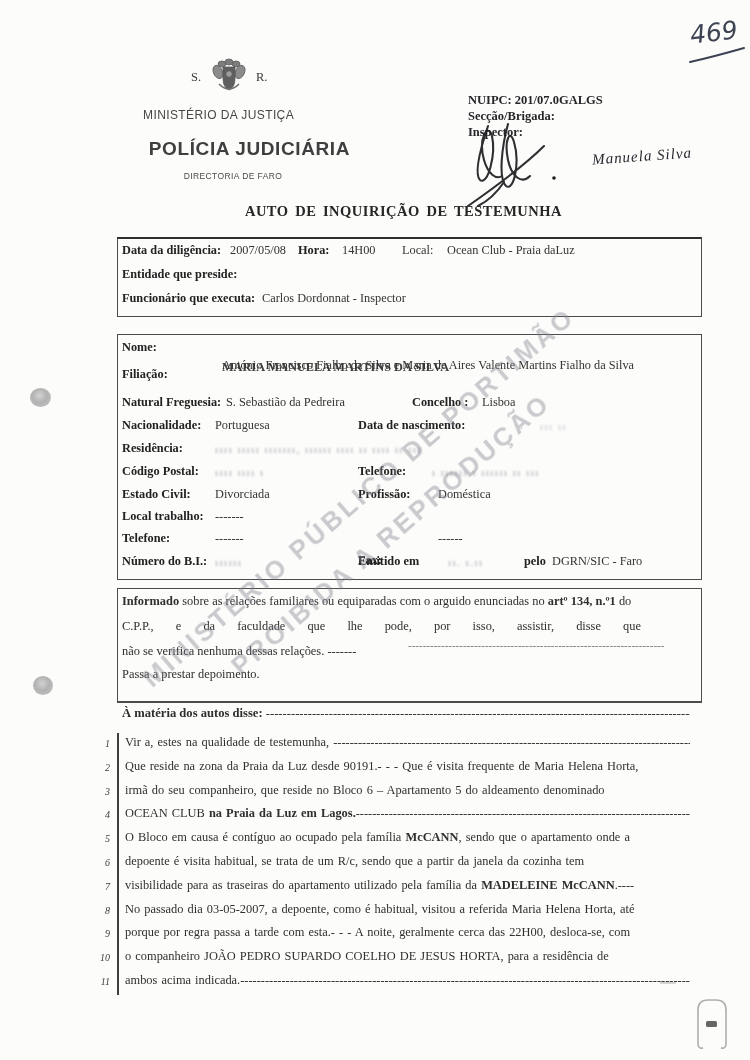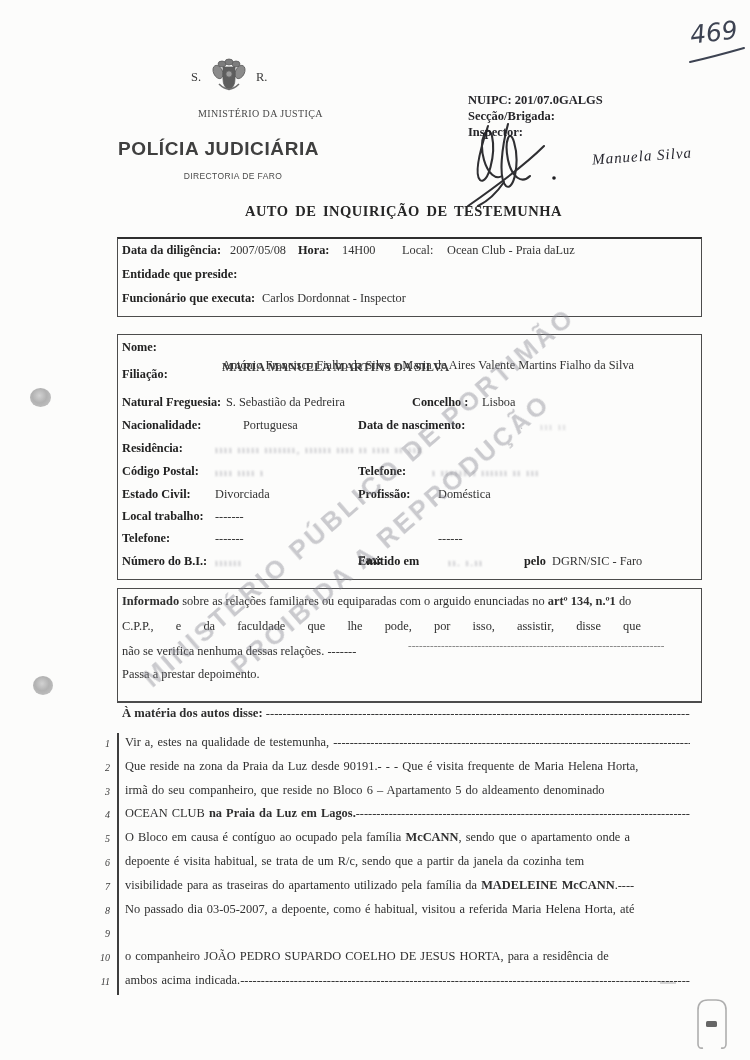--- a/index.html
+++ b/index.html
@@ -4,22 +4,22 @@
 <style>
   html,body{margin:0;padding:0;background:#ffffff;}
   .page{position:relative;width:750px;height:1060px;background:#fcfcfb;overflow:hidden;
         font-family:"Liberation Serif",serif;color:#2e2e2e;}
   .abs{position:absolute;}
   .b{font-weight:bold;}
   .lbl{font-weight:bold;color:#222;font-size:12.3px;white-space:nowrap;}
   .val{font-size:12.3px;color:#333;white-space:nowrap;}
   
   .sr{font-size:12.5px;color:#3a3a3a;}
-  .ministry{font-family:Liberation Serif, serif;font-size:10px;letter-spacing:.4px;color:#474747;text-align:right;}
-  .org{font-family:"Liberation Sans",sans-serif;font-size:19px;font-weight:600;letter-spacing:.6px;color:#3f3f3f;text-align:left;}
+  .ministry{font-family:Liberation Sans, sans-serif;font-size:12px;letter-spacing:.4px;color:#474747;text-align:left;}
+  .org{font-family:"Liberation Sans",sans-serif;font-size:19px;font-weight:600;letter-spacing:.6px;color:#3f3f3f;text-align:right;}
   .directorate{font-family:"Liberation Sans",sans-serif;font-size:8.5px;letter-spacing:.4px;color:#4a4a4a;text-align:center;}
   .nuipc-line{font-size:12.5px;font-weight:bold;color:#26262a;white-space:nowrap;}
   .doc-title{font-size:14.5px;font-weight:bold;letter-spacing:.5px;word-spacing:2.5px;color:#262626;text-align:center;white-space:nowrap;}
   
   .box{position:absolute;border:1.5px solid #4c4c4c;background:transparent;}
   .box1{border-top-width:2.5px;border-top-color:#2f2f2f;}
   .box3{border-bottom-width:2.2px;}
   
   .smudge{font-size:11px;color:#8a8a93;opacity:.8;filter:blur(1.1px);letter-spacing:1.5px;white-space:nowrap;overflow:hidden;}
   .faint{color:#9a9aa0;opacity:.6;}
@@ -110,21 +110,21 @@
   <div class="box" style="left:117px;top:334px;width:583px;height:244px;"></div>
   <span class="abs lbl" style="left:122px;top:340px;">Nome:</span>
   <span class="abs val" style="left:222px;top:340px;font-weight:600;color:#404040;margin-top:20px;">MARIA MANUELA MARTINS DA SILVA</span>
   <span class="abs lbl" style="left:122px;top:367px;">Filiação:</span>
   <div class="abs val" style="left:222px;top:357px;width:468px;white-space:normal;line-height:17px;">António Francisco Fialho da Silva e Maria de Aires Valente Martins Fialho da Silva</div>
   <span class="abs lbl" style="left:122px;top:395px;">Natural Freguesia:</span>
   <span class="abs val" style="left:226px;top:395px;">S. Sebastião da Pedreira</span>
   <span class="abs lbl" style="left:412px;top:395px;">Concelho :</span>
   <span class="abs val" style="left:482px;top:395px;">Lisboa</span>
   <span class="abs lbl" style="left:122px;top:418px;">Nacionalidade:</span>
-  <span class="abs val" style="left:215px;top:418px;margin-left:28px;">Portuguesa</span>
+  <span class="abs val" style="left:215px;top:418px;">Portuguesa</span>
   <span class="abs lbl" style="left:358px;top:418px;">Data de nascimento:</span>
   <span class="abs val faint" style="left:520px;top:418px;">.</span>
   <span class="abs smudge faint" style="left:540px;top:420px;width:120px;">ııı ıı</span>
   <span class="abs lbl" style="left:122px;top:441px;">Residência:</span>
   <span class="abs smudge" style="left:215px;top:443px;width:350px;">ıııı ııııı ııııııı, ıııııı ıııı ıı ıııı ıı ıız</span>
   <span class="abs lbl" style="left:122px;top:464px;">Código Postal:</span>
   <span class="abs smudge" style="left:215px;top:466px;width:118px;">ıııı ıııı ı</span>
   <span class="abs lbl" style="left:358px;top:464px;">Telefone:</span>
   <span class="abs smudge" style="left:432px;top:466px;width:230px;">ı ıııııı ı ıııııı ıı ııı</span>
   <span class="abs lbl" style="left:122px;top:487px;">Estado Civil:</span>
@@ -182,20 +182,21 @@
       <div class="stmt-line" style="top: 142.8px;">
         <span class="lnum">7</span>
         <span class="ltxt"><span>visibilidade para as traseiras do apartamento utilizado pela família da </span><span class="b">MADELEINE McCANN</span><span>.----</span></span>
       </div>
       <div class="stmt-line" style="top: 166.6px;">
         <span class="lnum">8</span>
         <span class="ltxt"><span>No passado dia 03-05-2007, a depoente, como é habitual, visitou a referida Maria Helena Horta, até</span></span>
       </div>
       <div class="stmt-line" style="top: 190.4px;">
         <span class="lnum">9</span>
+        <span class="ltxt"><span>porque por regra passa a tarde com esta.- - - A noite, geralmente cerca das 22H00, desloca-se, com</span></span>
       </div>
       <div class="stmt-line" style="top: 214.2px;">
         <span class="lnum">10</span>
         <span class="ltxt"><span>o companheiro JOÃO PEDRO SUPARDO COELHO DE JESUS HORTA, para a residência de</span></span>
       </div>
       <div class="stmt-line" style="top: 238px;">
         <span class="lnum">11</span>
         <span class="ltxt"><span>ambos acima indicada.--------------------------------------------------------------------------------------------------------------------</span></span>
       </div>
     </div>

